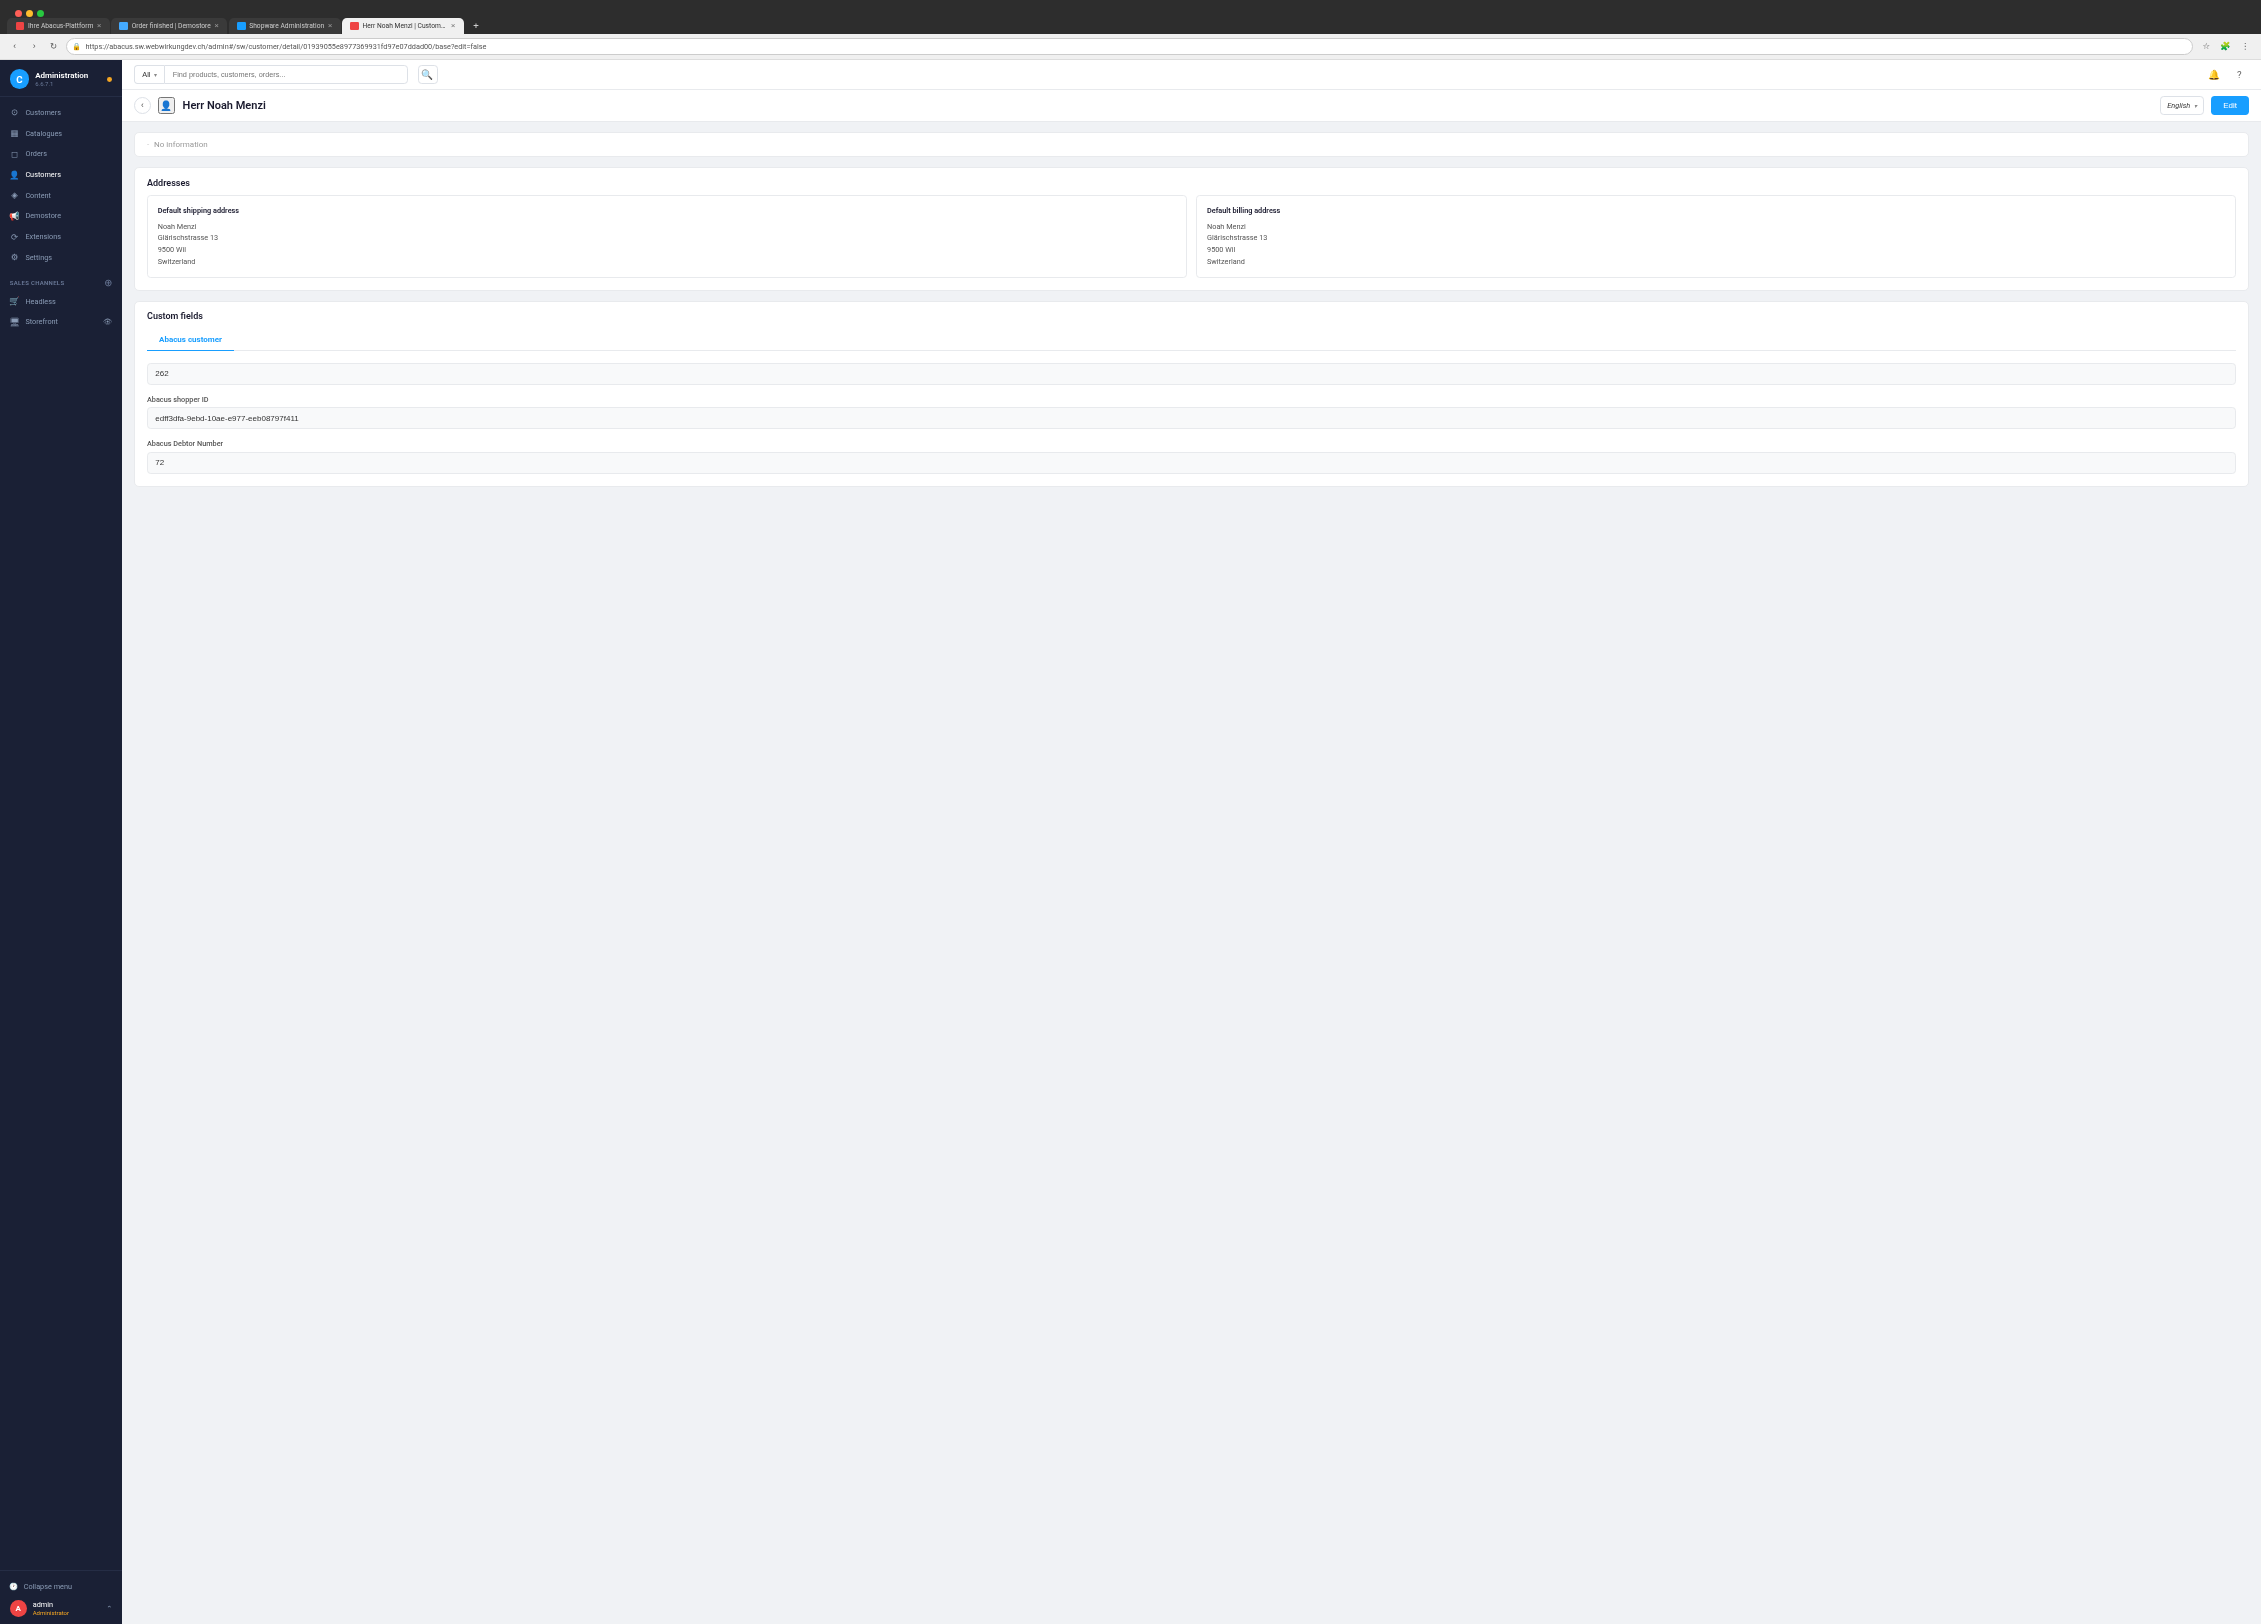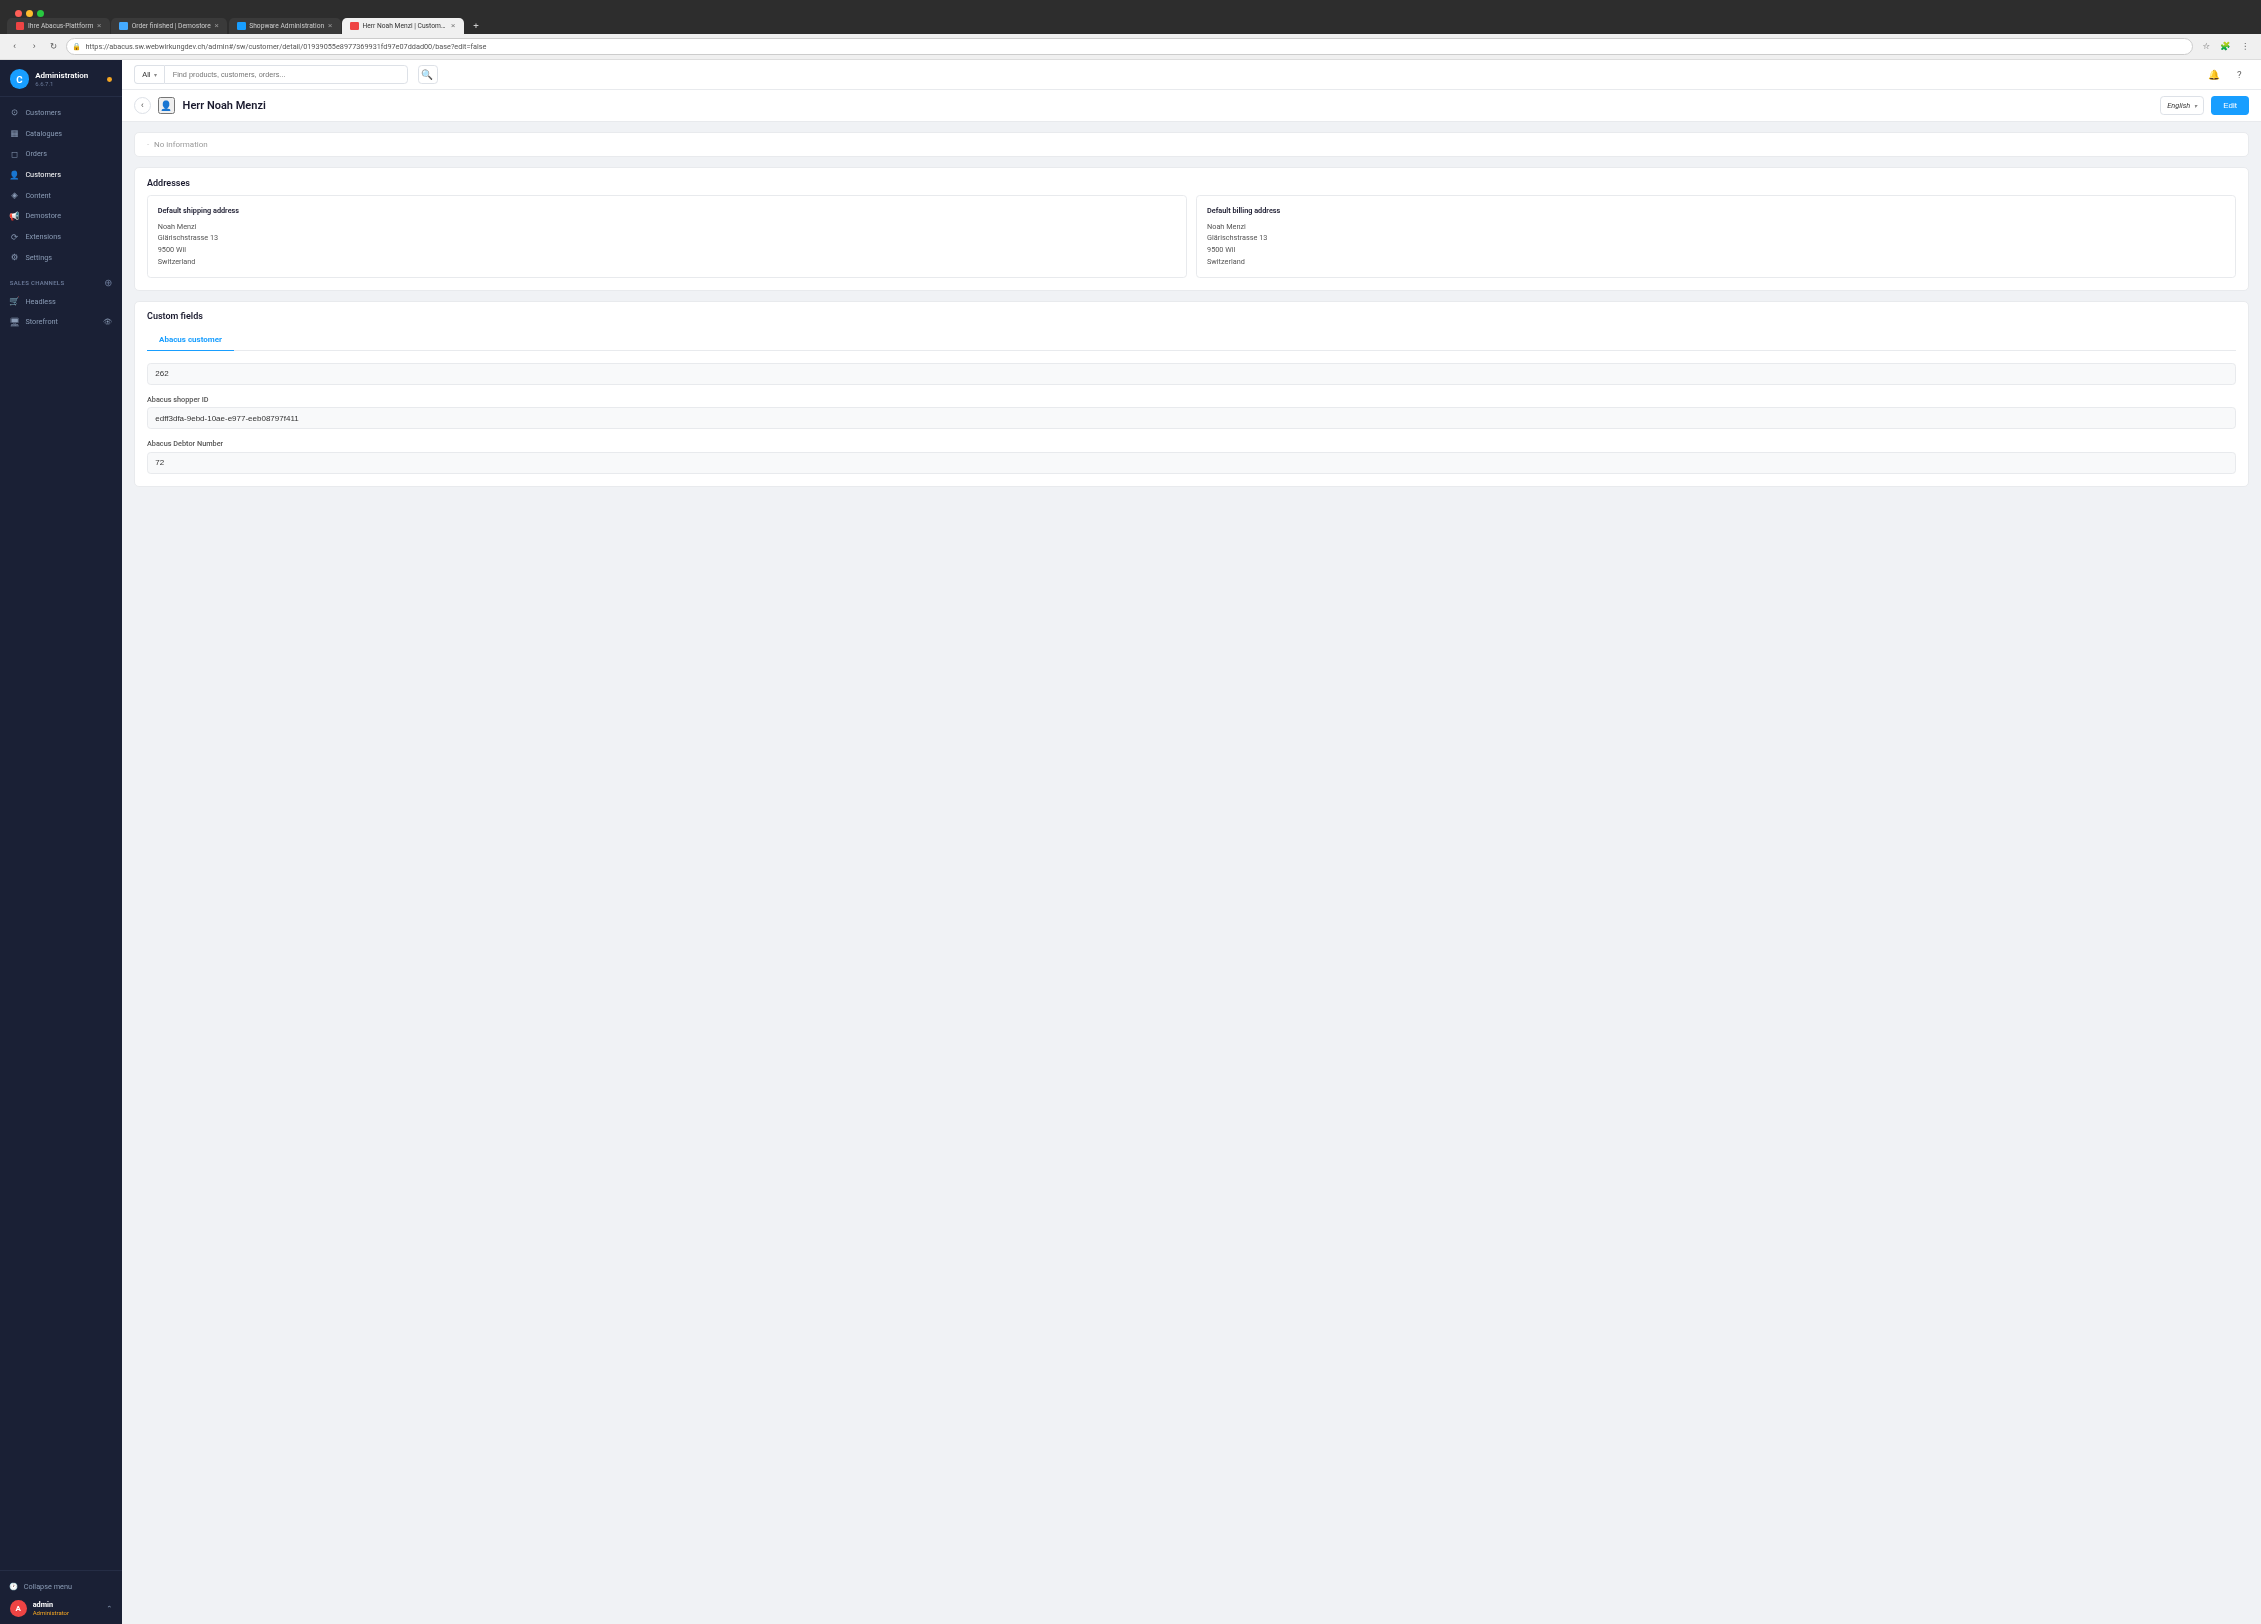--- a/index.html
+++ b/index.html
@@ -42,21 +42,21 @@
     .nav-item .nav-icon { width: 9.7px; height: 9.7px; display: flex; align-items: center; justify-content: center; font-size: 8.5px; flex-shrink: 0; }
     .nav-item .nav-label { font-size: 7.3px; }
     .sales-channels-header { display: flex; align-items: center; justify-content: space-between; padding: 4.9px 9.7px 2.4px; margin-top: 4.9px; }
     .sales-channels-label { font-size: 6px; color: #6b7a99; text-transform: uppercase; letter-spacing: 0.3px; font-weight: 600; }
     .sales-channels-add { color: #6b7a99; cursor: pointer; font-size: 9.7px; }
     .sidebar-bottom { padding: 7.3px 9.7px; border-top: 0.6px solid #252d45; }
     .collapse-menu { display: flex; align-items: center; gap: 4.9px; font-size: 7.3px; color: #8a9bb5; cursor: pointer; padding: 3.7px 0; }
     .user-info { display: flex; align-items: center; gap: 6px; margin-top: 4.9px; }
     .user-avatar { width: 17px; height: 17px; border-radius: 50%; background: #e44; color: white; display: flex; align-items: center; justify-content: center; font-size: 8px; font-weight: bold; }
     .user-details { flex: 1; }
-    .user-name { font-size: 7.3px; color: white; font-weight: 700; }
+    .user-name { font-size: 7.3px; color: white; font-weight: 400; }
     .user-role { font-size: 6px; color: #f5a623; }
     .user-chevron { color: #8a9bb5; font-size: 7.3px; cursor: pointer; }
 
     
     .main { flex: 1; display: flex; flex-direction: column; overflow: hidden; }
 
     
     .topbar { background: white; border-bottom: 0.6px solid #e8eaed; padding: 4.9px 12px; display: flex; align-items: flex-start; gap: 7.3px; }
     .search-filter { display: flex; align-items: center; gap: 0; }
     .filter-btn { display: flex; align-items: center; gap: 3.7px; padding: 4.3px 7.3px; border: 0.6px solid #dde1e7; border-right: none; border-radius: 3.7px 0 0 3.7px; background: white; font-size: 7.3px; color: #333; cursor: pointer; }

